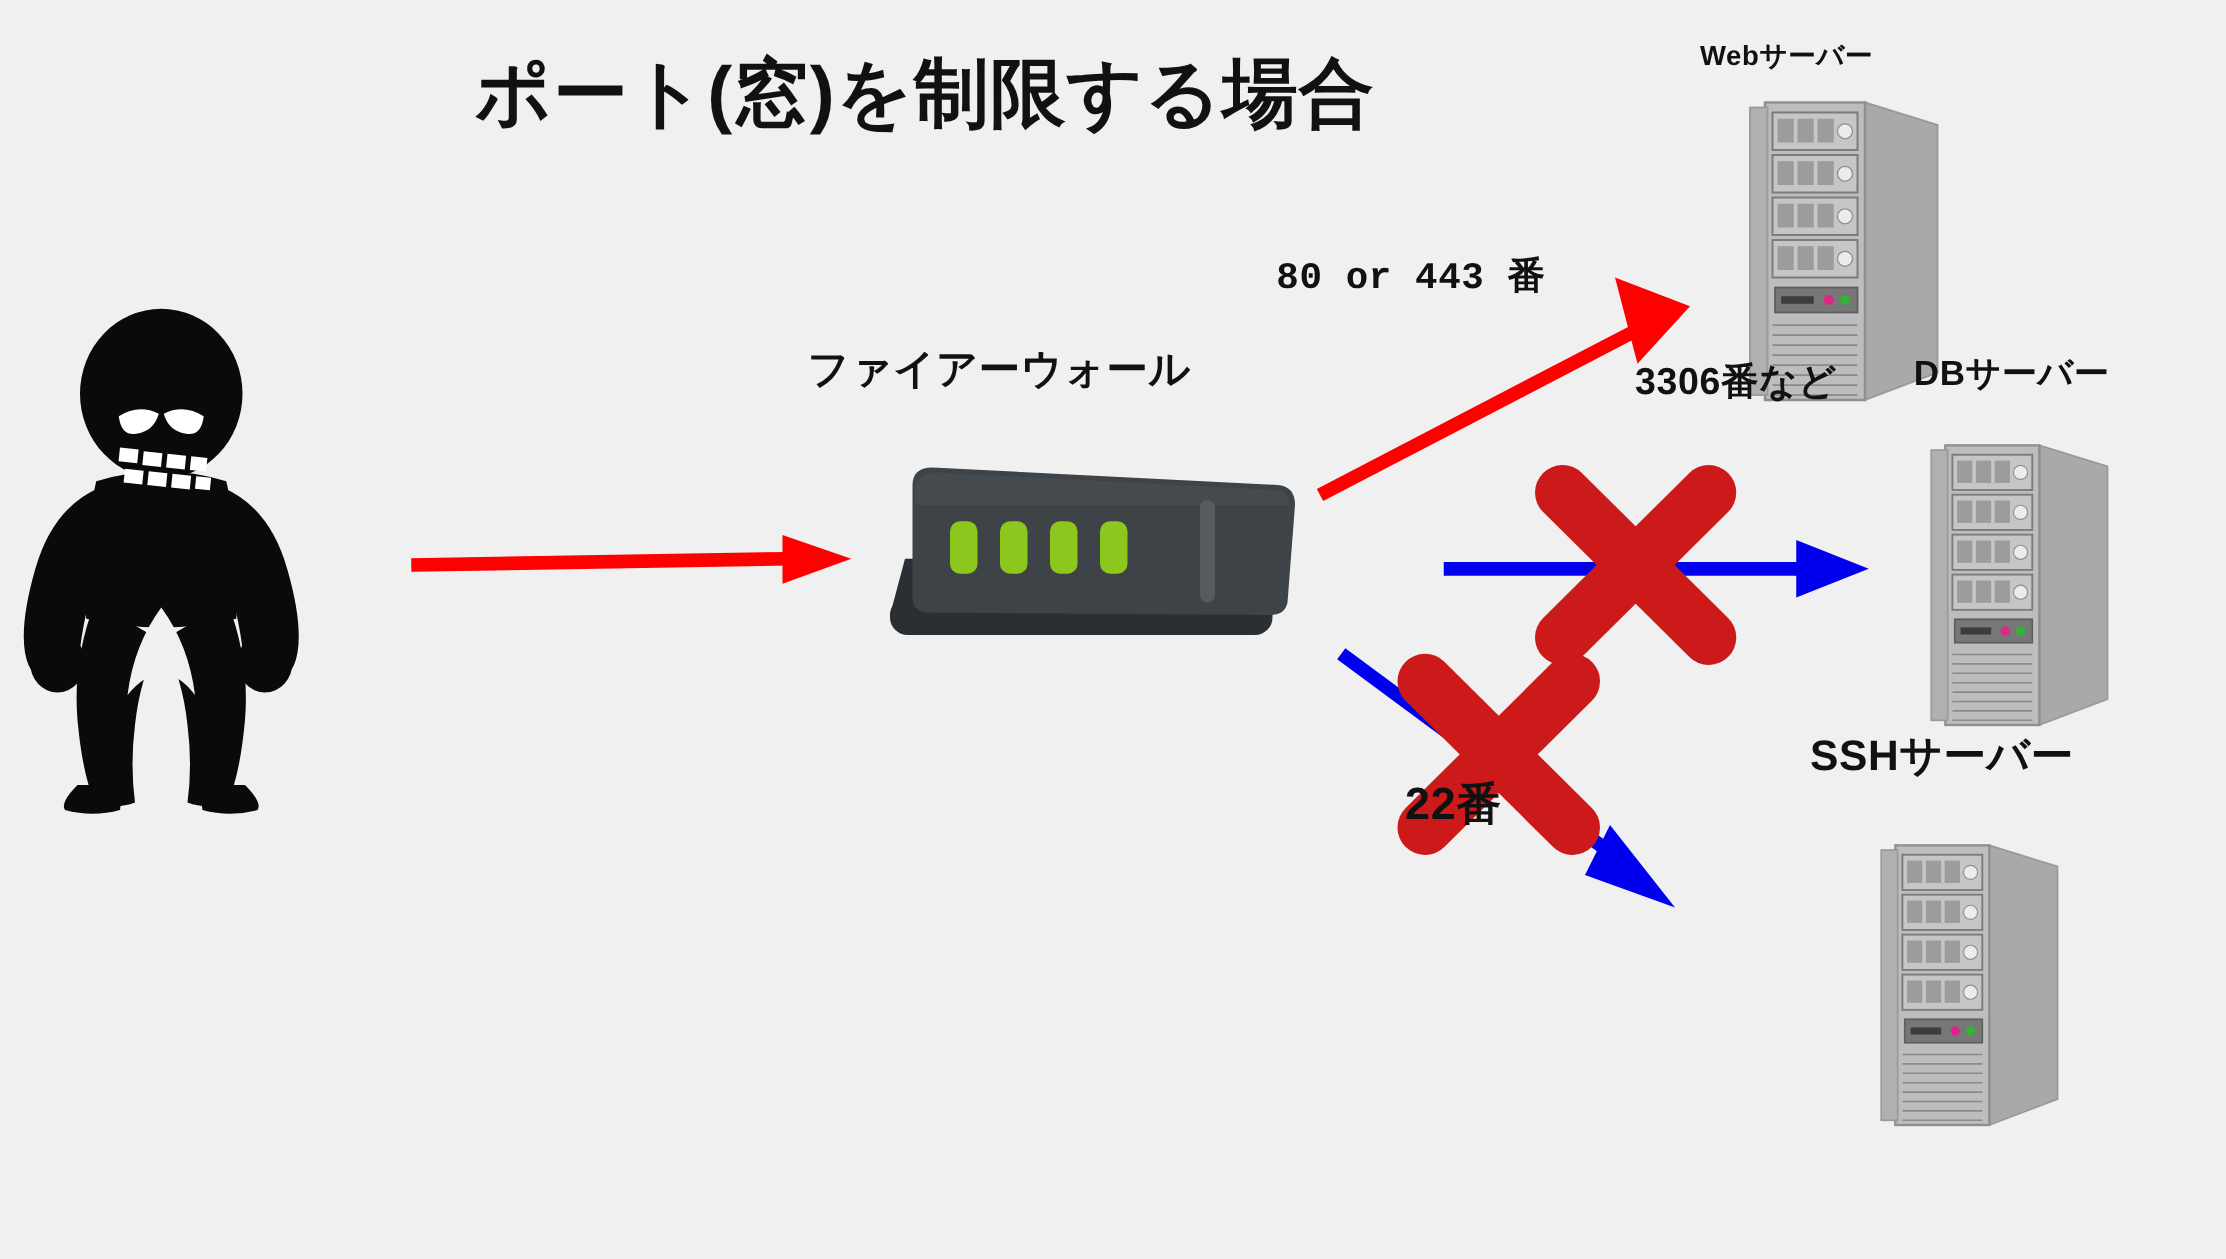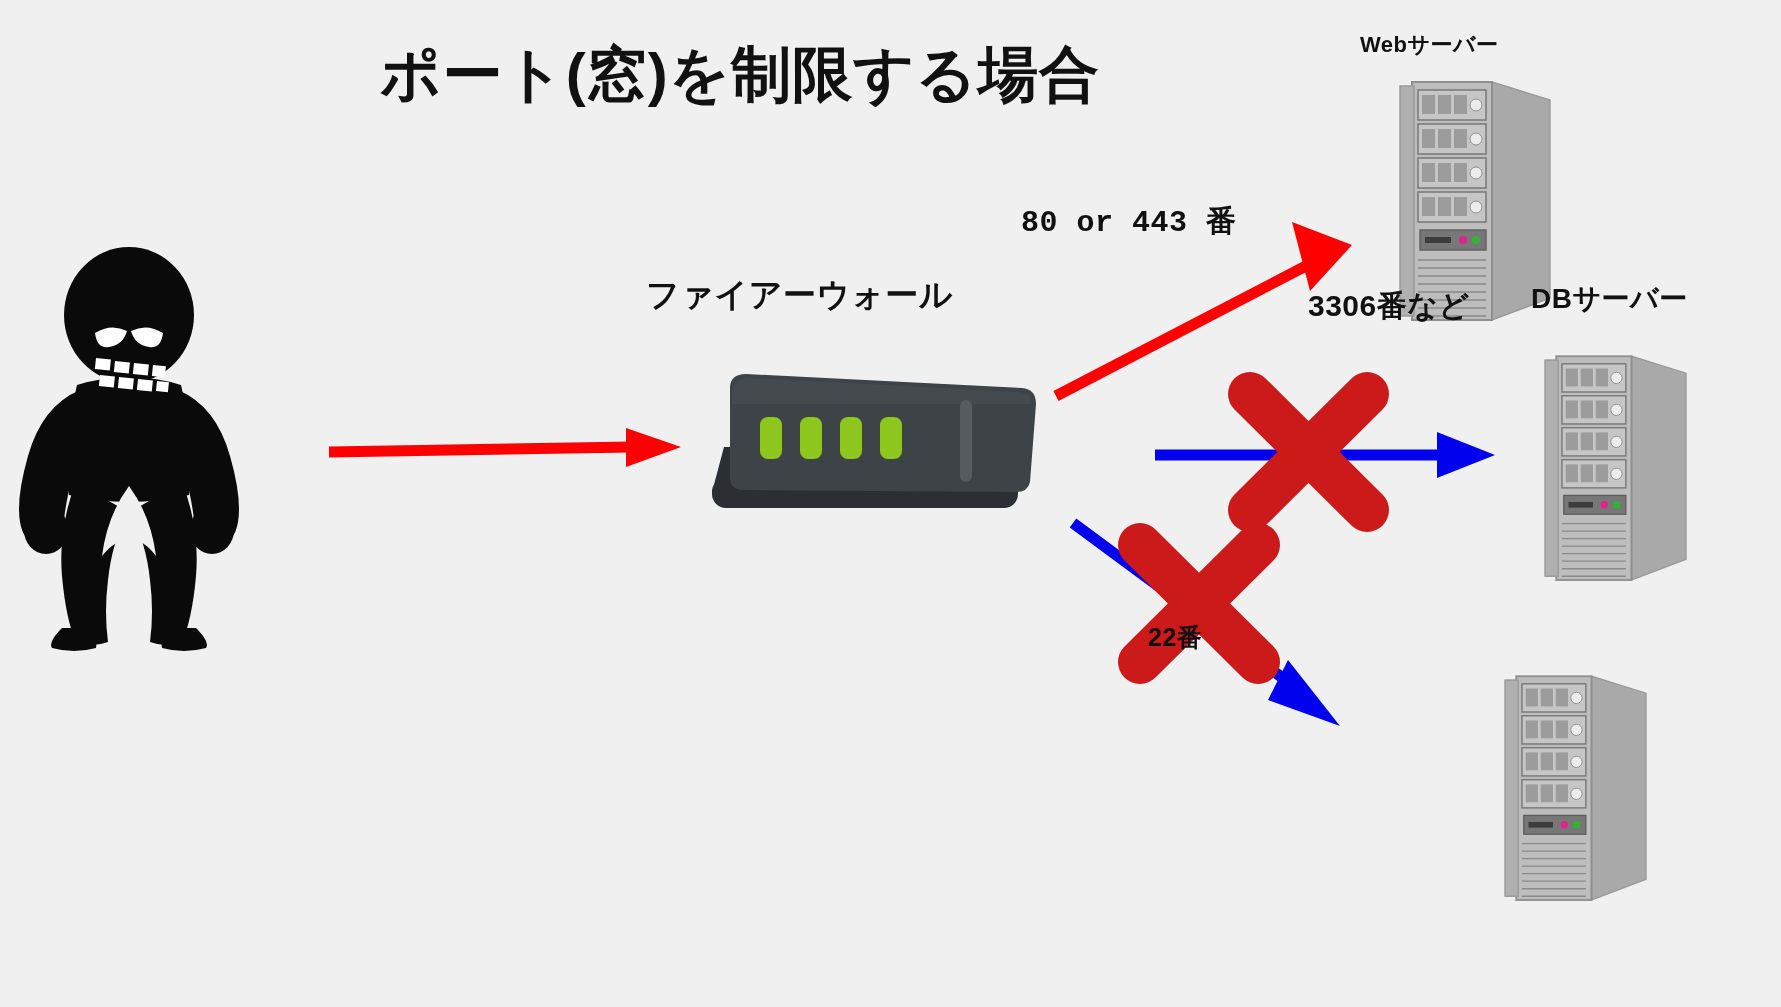--- a/index.html
+++ b/index.html
@@ -35,21 +35,21 @@
     top: 45px;
     font-size: 60px;
     letter-spacing: 1px;
   }
   #fw-label   { left: 646px;  top: 278px; font-size: 33px; }
   #web-label  { left: 1360px; top: 34px;  font-size: 22px; }
   #db-label   { left: 1531px; top: 285px; font-size: 28px; }
   #ssh-label  { left: 1448px; top: 588px; font-size: 34px; }
   #p-web      { left: 1021px; top: 208px; font-size: 30px; font-family: Liberation Mono, monospace; }
   #p-db       { left: 1288px; top: 291px; font-size: 30px; margin-left: 20px; }
-  #p-ssh      { left: 1148px; top: 625px; font-size: 25px; }
+  #p-ssh      { left: 1124px; top: 625px; font-size: 36px; }
 
   svg.layer {
     position: absolute;
     left: 0; top: 0;
     width: 1781px;
     height: 1007px;
     overflow: visible;
     pointer-events: none;
   }
 </style>
@@ -222,20 +222,21 @@
       <line x1="1258" y1="545" x2="1140" y2="662"></line>
     </g>
   </svg>
 
   <div class="lbl" id="fw-label">ファイアーウォール</div>
 
   <div class="lbl" id="web-label">Webサーバー</div>
 
   <div class="lbl" id="db-label">DBサーバー</div>
 
+  <div class="lbl" id="ssh-label">SSHサーバー</div>
 
   <div class="lbl" id="p-web">80 or 443 番</div>
 
   <div class="lbl" id="p-db">3306番など</div>
 
   <div class="lbl" id="p-ssh">22番</div>
 
 </div>
 
 </body></html>

